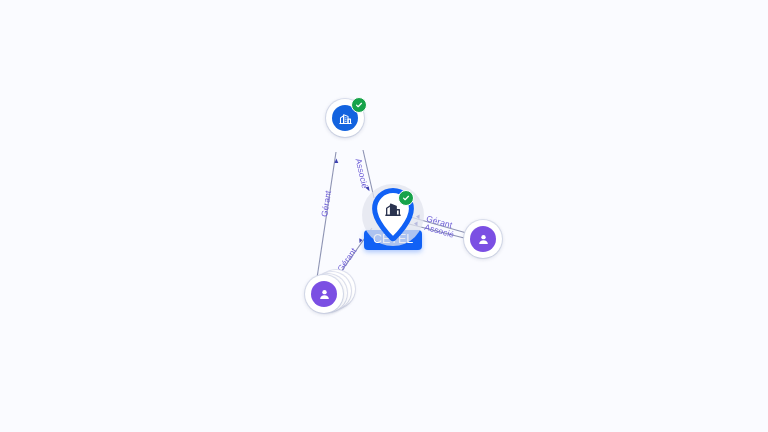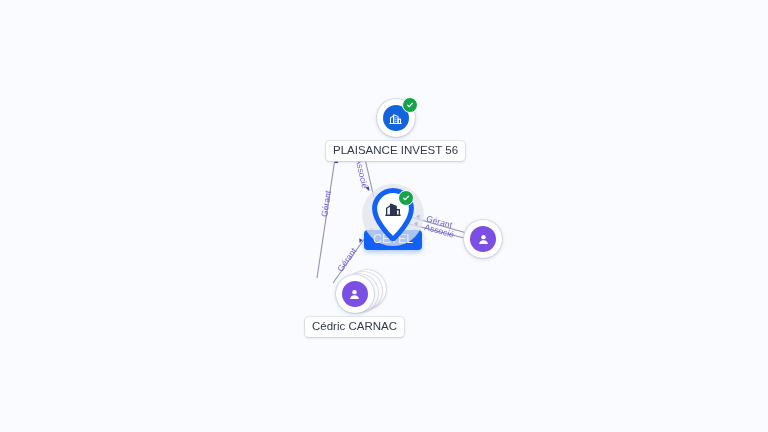--- a/index.html
+++ b/index.html
@@ -201,21 +201,20 @@
           <path d="M16 20v-7h4v7" stroke="#ffffff" stroke-width="1.7" stroke-linejoin="round" fill="none"></path>
           <path d="M11.5 11h1.6M11.5 14h1.6M11.5 17h1.6" stroke="#ffffff" stroke-width="1.3" stroke-linecap="round"></path>
         </svg>
       </div>
       <div class="verified-badge">
         <svg width="8" height="8" viewBox="0 0 12 12">
           <path d="M2.3 6.2 L4.7 8.6 L9.7 3.4" stroke="#ffffff" stroke-width="1.8" fill="none" stroke-linecap="round" stroke-linejoin="round"></path>
         </svg>
       </div>
     </div>
-    <div class="node-label">PLAISANCE INVEST 56</div>
   </div>
 
   <div class="node" id="node-cetel" style="left:364px; top:188px;">
     <div class="pin-halo"></div>
     <div class="pin">
       <svg width="44" height="54" viewBox="0 0 44 54">
         <path d="M22 2.5c-10.2 0-18.4 8.2-18.4 18.3 0 12.4 15.1 27.3 17.3 29.4a1.6 1.6 0 0 0 2.2 0c2.2-2.1 17.3-17 17.3-29.4C40.4 10.7 32.2 2.5 22 2.5z" fill="#ffffff" stroke="#1161f5" stroke-width="5"></path>
         <g transform="translate(12.5,11.5)">
           <svg width="19" height="19" viewBox="0 0 24 24" fill="none">
             <path d="M3 20h18" stroke="#2b3450" stroke-width="1.8" stroke-linecap="round"></path>
@@ -252,16 +251,15 @@
       <div class="stack-layer stack-3"></div>
       <div class="node-disc" style="position:absolute; left:0; top:0;">
         <div class="bubble person">
           <svg width="15" height="15" viewBox="0 0 24 24">
             <circle cx="12" cy="8.2" r="3.5" fill="#ffffff"></circle>
             <path d="M5 19.2c0-3.6 3.2-5.9 7-5.9s7 2.3 7 5.9z" fill="#ffffff"></path>
           </svg>
         </div>
       </div>
     </div>
-    <div class="node-label" style="margin-top:4px;">Cédric CARNAC</div>
   </div>
 
 </div>
 
 </body></html>

